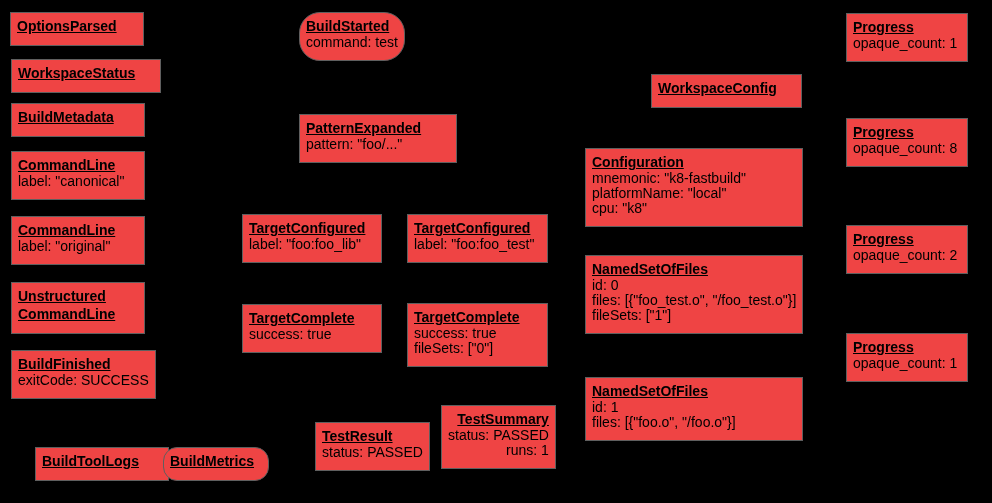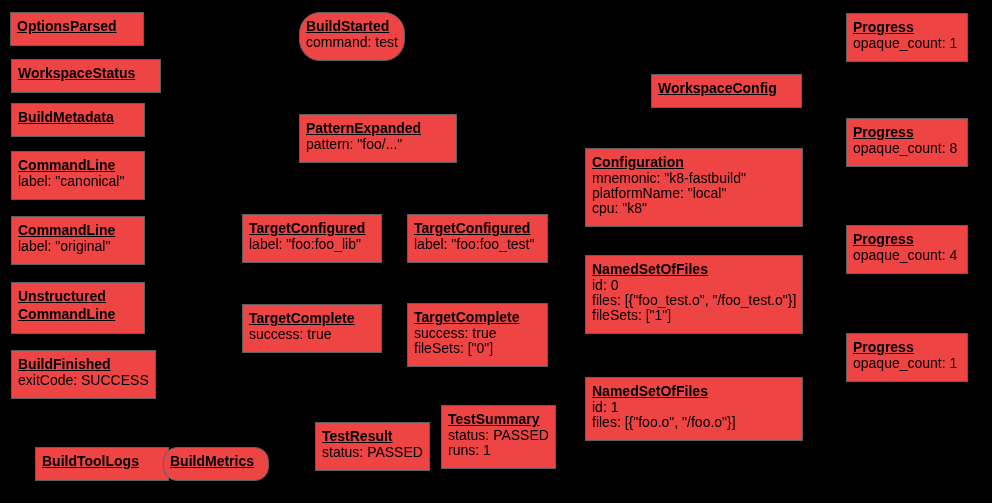--- a/index.html
+++ b/index.html
@@ -107,21 +107,21 @@
     <span class="title">TargetComplete</span>
     <span class="line">success: true</span>
     <span class="line">fileSets: ["0"]</span>
   </div>
 
   <div class="box" style="left:315px; top:422px; min-width:115px;">
     <span class="title">TestResult</span>
     <span class="line">status: PASSED</span>
   </div>
 
-  <div class="box" style="left:441px; top:405px; min-width:112px;">
+  <div class="box" style="left:441px; top:405px; min-width:112px;text-align:right;">
     <span class="title">TestSummary</span>
     <span class="line">status: PASSED</span>
     <span class="line">runs: 1</span>
   </div>
 
   <div class="box" style="left:651px; top:74px; min-width:151px;">
     <span class="title">WorkspaceConfig</span>
   </div>
 
   <div class="box" style="left:585px; top:148px; min-width:218px;">
@@ -149,21 +149,21 @@
     <span class="line">opaque_count: 1</span>
   </div>
 
   <div class="box" style="left:846px; top:118px; min-width:122px;">
     <span class="title">Progress</span>
     <span class="line">opaque_count: 8</span>
   </div>
 
   <div class="box" style="left:846px; top:225px; min-width:122px;">
     <span class="title">Progress</span>
-    <span class="line">opaque_count: 4</span>
+    <span class="line">opaque_count: 2</span>
   </div>
 
   <div class="box" style="left:846px; top:333px; min-width:122px;">
     <span class="title">Progress</span>
     <span class="line">opaque_count: 1</span>
   </div>
 
 </div>
 
 </body></html>

